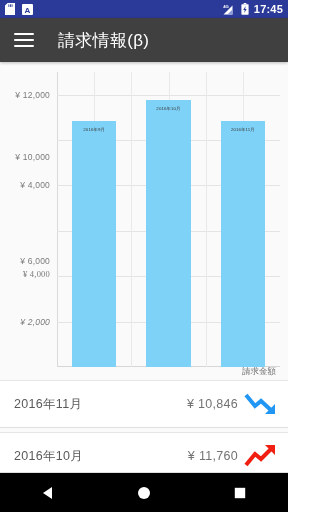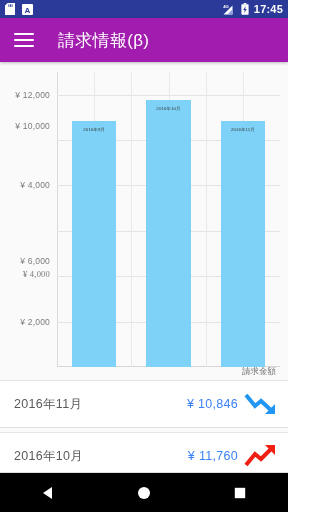--- a/index.html
+++ b/index.html
@@ -16,21 +16,21 @@
     display: flex; align-items: center; padding: 0 5px;
     color: #ffffff;
   }
   .sb-left { display: flex; align-items: center; gap: 7px; }
   .sb-right { margin-left: auto; display: flex; align-items: flex-end; gap: 5px; }
   .sb-time { font-size: 11px; font-weight: bold; letter-spacing: .2px; line-height: 1; }
   .ico { display: block; }
 
   
   .appbar {
-    height: 44px; background: #a21caf; flex: none;
+    height: 44px; background: #404040; flex: none;
     display: flex; align-items: center; padding: 0 0 0 14px;
     box-shadow: 0 1px 3px rgba(0,0,0,.25);
     position: relative; z-index: 5;
   }
   .hamburger { width: 20px; display: flex; flex-direction: column; gap: 4px; cursor: pointer; }
   .hamburger span { display: block; height: 2px; background: #fff; border-radius: 1px; }
   .appbar-title {
     color: #fff; font-size: 17px; margin-left: 24px; letter-spacing: .3px;
     white-space: nowrap;
   }
@@ -70,21 +70,21 @@
   
   .list { flex: 1 1 auto; background: #fafafa; padding: 0; overflow: hidden; }
   .row {
     background: #ffffff; height: 48px; margin: 0 0 4px 0;
     display: flex; align-items: center; padding: 0 10px 0 14px;
     border-top: 1px solid #e6e6e6; border-bottom: 1px solid #e0e0e0;
     cursor: pointer;
   }
   .row-month { font-size: 12.5px; color: #5a5a5a; letter-spacing: .3px; }
   .row-amount {
-    margin-left: auto; font-size: 12.5px; color: #3b82f6;
+    margin-left: auto; font-size: 12.5px; color: #737373;
     letter-spacing: .3px; white-space: nowrap;
   }
   .row-trend { width: 34px; height: 26px; margin-left: 6px; flex: none; display: block; }
 
   
   .navbar {
     height: 40px; background: #000; flex: none;
     display: flex; align-items: center; justify-content: space-around;
     border-top: 1px solid #dedede;
   }
@@ -133,29 +133,29 @@
   </div>
 
   <div class="chart-wrap">
     <div class="chart">
       <div class="plot" id="plot">
         <div class="axis-left"></div>
         <div class="axis-bottom"></div>
       <div class="gridline" style="top: 22.6923px;"></div>
           <div class="ylabel" style="top: 22.6923px;">¥ 12,000</div>
           <div class="gridline" style="top: 68.0769px;"></div>
-          <div class="ylabel" style="top: 54px;">¥ 10,000</div>
+          <div class="ylabel" style="top: 85px;">¥ 10,000</div>
           <div class="gridline" style="top: 113.462px;"></div>
           <div class="ylabel" style="top: 113.462px;">¥ 4,000</div>
           <div class="gridline" style="top: 158.846px;"></div>
           <div class="ylabel" style="top: 158.846px; margin-top: 30px;">¥ 6,000</div>
           <div class="gridline" style="top: 204.231px;"></div>
           <div class="ylabel" style="top: 202px; font-family: Liberation Serif, serif;">¥ 4,000</div>
           <div class="gridline" style="top: 249.615px;"></div>
-          <div class="ylabel" style="top: 249.615px;">¥ 2,000</div>
+          <div class="ylabel" style="top: 249.615px; font-style: italic;">¥ 2,000</div>
           <div class="vgridline" style="left: 37.1667px;"></div>
           <div class="vgridline" style="left: 74.3333px;"></div>
           <div class="vgridline" style="left: 111.5px;"></div>
           <div class="vgridline" style="left: 148.667px;"></div>
           <div class="vgridline" style="left: 185.833px;"></div>
           <div class="bar" style="left: 14.8667px; width: 44.6px; height: 246.121px; background: rgb(126, 210, 247);">
             <div class="bar-label">2016年9月</div>
           </div>
           <div class="bar" style="left: 89.2px; width: 44.6px; height: 266.862px; background: rgb(126, 210, 247);">
             <div class="bar-label">2016年10月</div>

